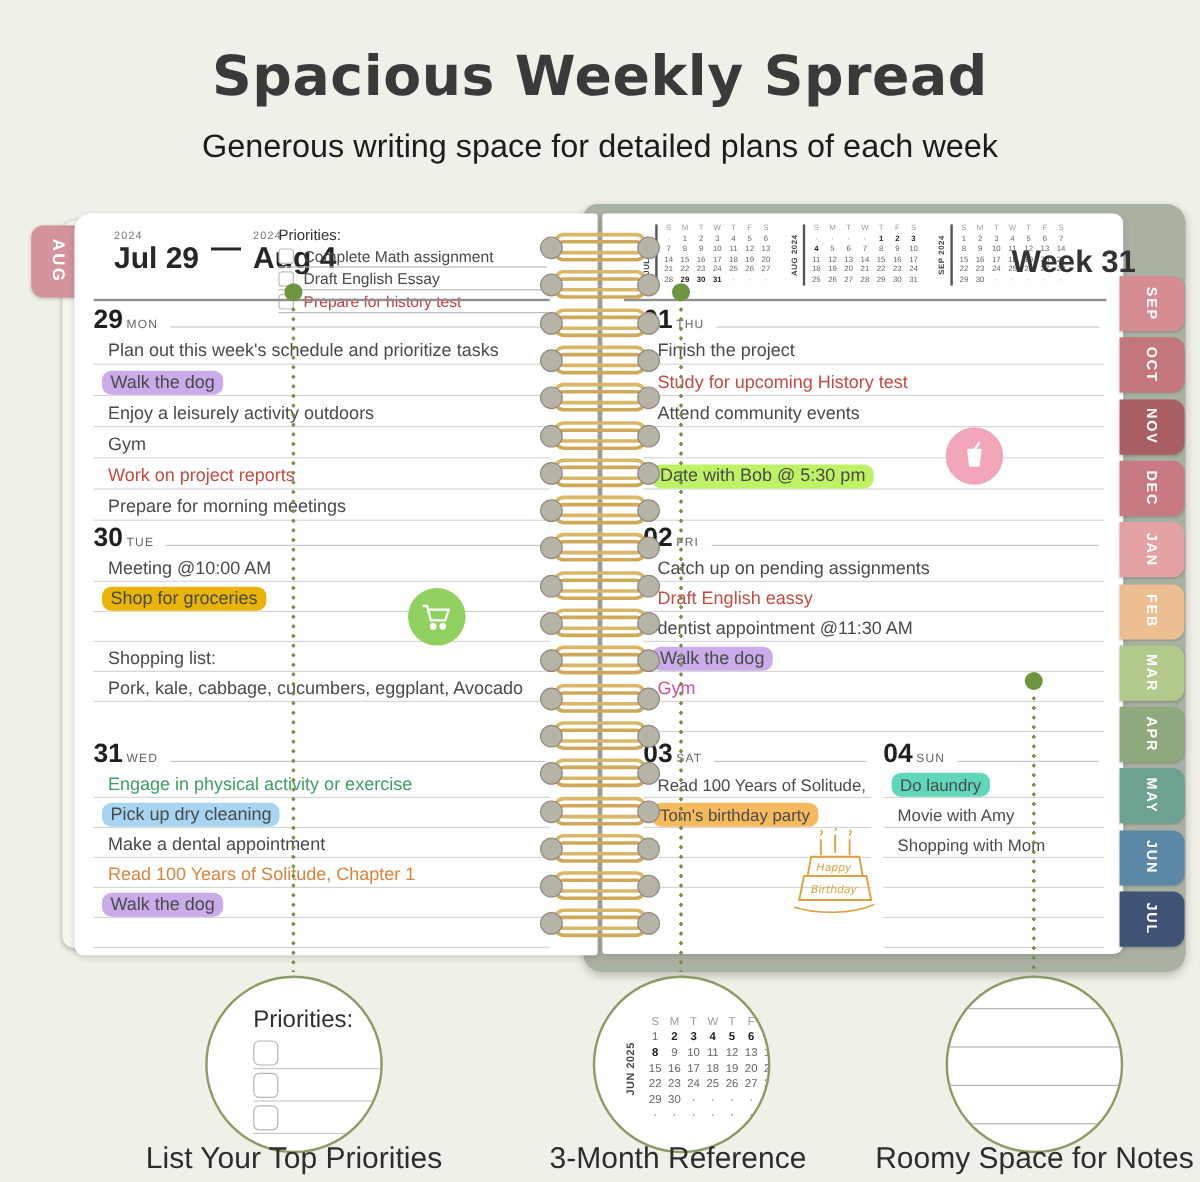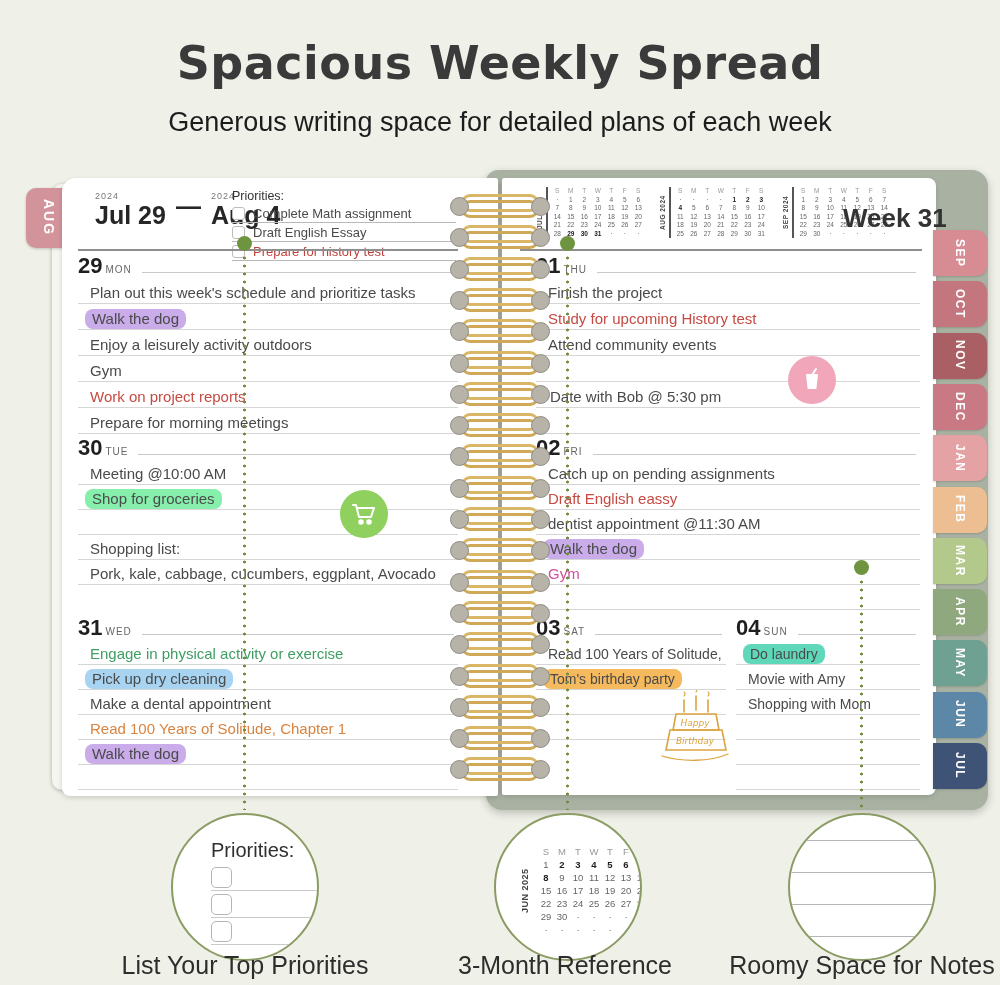--- a/index.html
+++ b/index.html
@@ -80,22 +80,22 @@
   .dnum{font-size:22px;font-weight:bold;color:#1f1f1f;line-height:24px;}
   .dwd{font-size:10px;color:#666;letter-spacing:1px;margin-left:3px;}
   .dline{flex:1;height:1px;background:#c9c9c9;margin:0 4px 6px 10px;}
   .prow{height:26px;border-bottom:1px solid #d6d6d6;display:flex;align-items:flex-end;padding-left:12px;box-sizing:border-box;}
   .r25 .prow{height:25px;}
   .ptext{font-size:15px;line-height:20px;white-space:nowrap;border-radius:8px;}
   .sm .ptext{font-size:14px;}
   .ink{color:#4a4a4a;} .red{color:#c64a42;} .green-t{color:#3f9e63;}
   .orange-t{color:#d9833f;} .magenta-t{color:#ce4f9b;}
   .hl{padding:0 7px;margin-left:-5px;}
-  .hl-purple{background:#c9ace9;} .hl-green{background:#86efac;} .hl-blue{background:#a8d4f2;}
-  .hl-pink{background:#ffffff;} .hl-orange{background:#f5b95e;} .hl-teal{background:#5fd8ba;}
+  .hl-purple{background:#c9ace9;} .hl-green{background:#eab308;} .hl-blue{background:#a8d4f2;}
+  .hl-pink{background:#bef264;} .hl-orange{background:#f5b95e;} .hl-teal{background:#5fd8ba;}
 
   
   .badge{border-radius:50%;width:48px;height:48px;display:flex;align-items:center;justify-content:center;z-index:4;}
   .cart-badge{left:340px;top:490px;background:#8fd05f;}
   .drink-badge{left:788px;top:356px;background:#f1a6ba;}
   .cake-badge{left:648px;top:690px;z-index:4;}
 
   
   .gdot{width:15px;height:15px;border-radius:50%;background:#6e9440;z-index:6;}
   .dotline{width:3px;z-index:6;background-image:radial-gradient(circle,#748d45 1.4px,transparent 1.6px);

